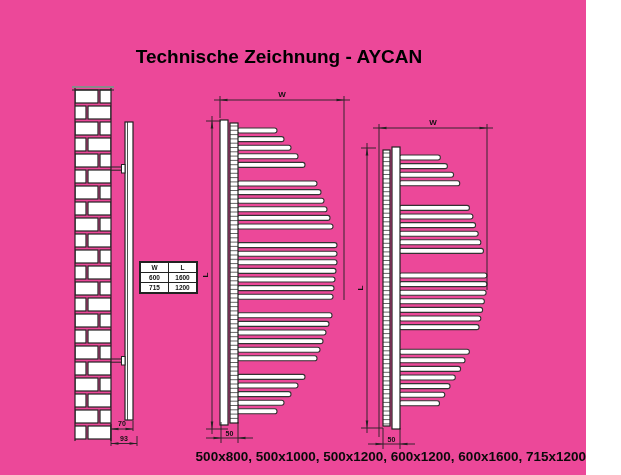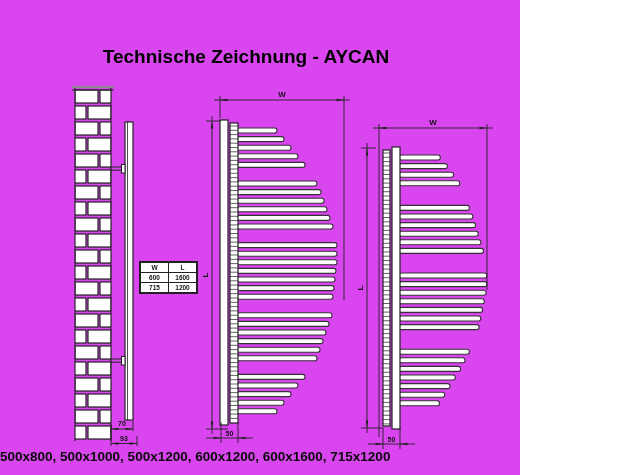--- a/index.html
+++ b/index.html
@@ -1,32 +1,32 @@
 <!DOCTYPE html>
 <html><head>
 <meta charset="utf-8">
 <style>
   html,body{margin:0;padding:0;background:#fff;}
   .page{
     position:relative;
-    width:520px;height:475px;
-    background:#d946ef;
+    width:586px;height:475px;
+    background:#ec4899;
     font-family:"Liberation Sans", sans-serif;
     overflow:hidden;
   }
   .title{
     position:absolute;top:46px;left:0;width:100%;
     text-align:center;
     transform:translateX(-14px);
     font-size:19px;font-weight:bold;color:#000;
     letter-spacing:0px;
   }
   .caption{
     position:absolute;top:449px;left:0;width:100%;
-    text-align:left;
+    text-align:right;
     font-size:13.5px;font-weight:bold;color:#0a0a0a;
   }
   svg.drawing{position:absolute;left:0;top:0;}
   table.size-table{
     position:absolute;left:139px;top:261px;
     border-collapse:collapse;
     background:#fff;
   }
   table.size-table th, table.size-table td{
     border:1px solid #222;

